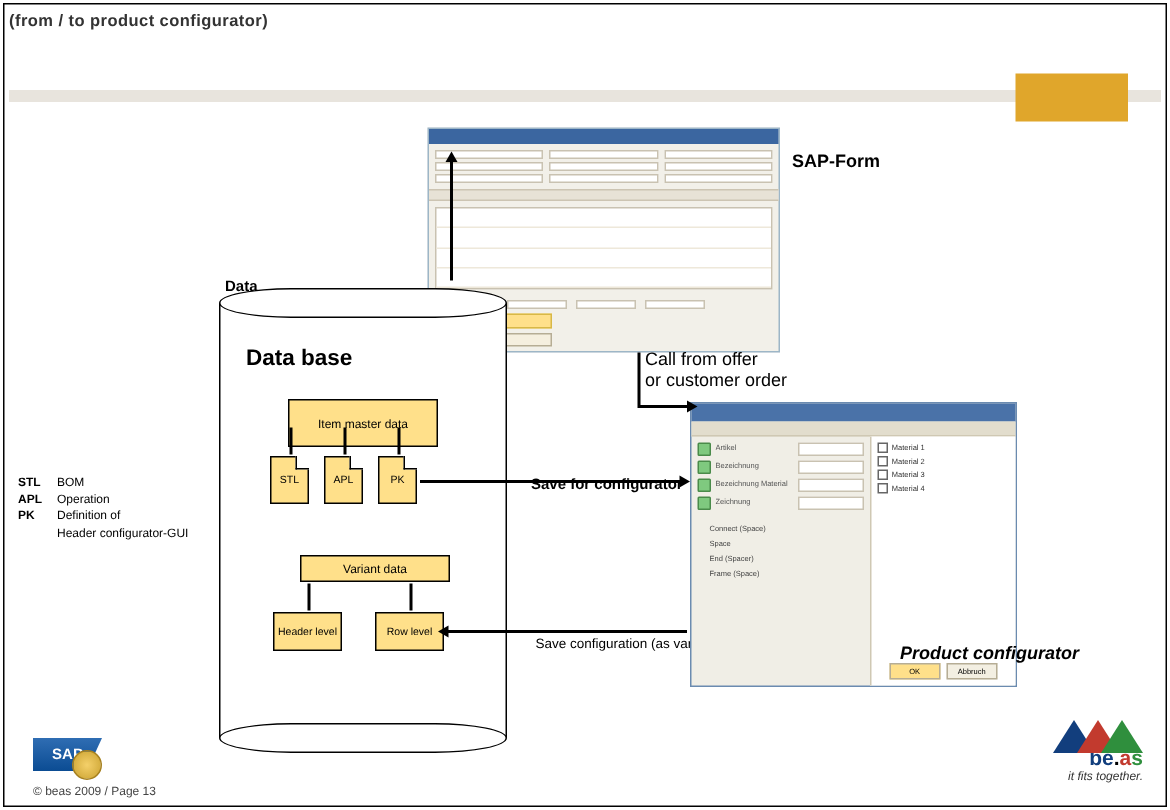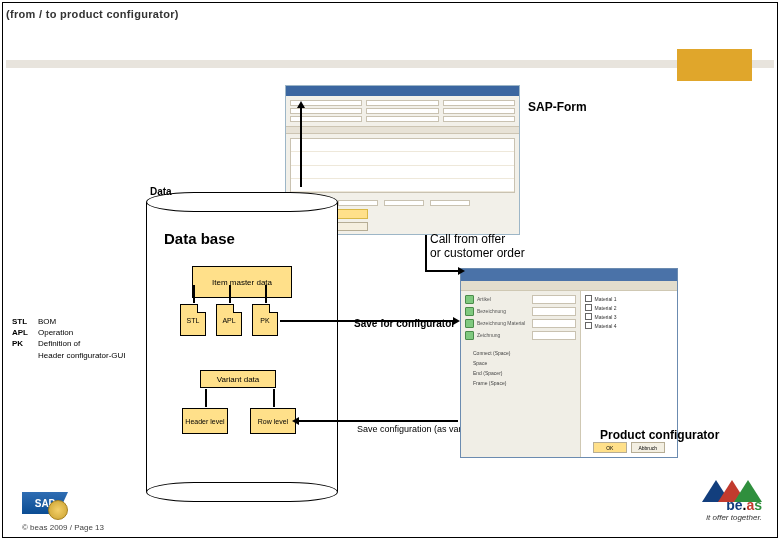--- a/index.html
+++ b/index.html
@@ -91,21 +91,21 @@
     content:''; position:absolute; right:-1px; top:-1px; width:8px; height:8px;
     background:#fff; border-left:1px solid #000; border-bottom:1px solid #000;
   }
   .stl { left:180px; top:304px; }
   .apl { left:216px; top:304px; }
   .pk  { left:252px; top:304px; }
   .legend {
     position:absolute; left:12px; top:316px; font-size:8px; line-height:1.4;
   }
   .legend b { display:inline-block; width:26px; }
-  .variant { left:200px; top:370px; width:76px; height:18px; }
+  .variant { left:200px; top:370px; width:100px; height:18px; }
   .headerlvl { left:182px; top:408px; width:46px; height:26px; font-size:7px; }
   .rowlvl { left:250px; top:408px; width:46px; height:26px; font-size:7px; }
   .datacfg {
     position:absolute; left:354px; top:318px; font-size:10px; font-weight:700;
   }
   .savecfg {
     position:absolute; left:357px; top:424px; font-size:9px;
   }
   
   .cfg {
@@ -122,21 +122,21 @@
   .cfg-inp { flex:1; height:9px; background:#fff; border:1px solid #c9c2b1;}
   .cfg-green { width:9px; height:9px; background:#7fc97f; border:1px solid #4a8b4a; border-radius:1px;}
   .cfg-tree-item { font-size:5px; color:#444; padding-left:8px; line-height:1.4;}
   .cfg-check { display:flex; align-items:center; gap:3px; font-size:5px; color:#333;}
   .cfg-check .cb { width:7px; height:7px; border:1px solid #666; background:#fff;}
   .cfg-btnrow { display:flex; gap:4px; justify-content:center; margin-top:auto; padding-top:4px;}
   .cfg-btn { width:34px; height:11px; border:1px solid #b6ad95; font-size:5px; display:flex; align-items:center; justify-content:center;}
   .cfg-ok { background:#ffe08a;}
   .cfg-cancel { background:#f3efe2;}
   .cfg-label {
-    position:absolute; left:600px; top:428px; font-size:12px; font-weight:700;
+    position:absolute; left:600px; top:428px; font-size:12px; font-weight:700;font-style:italic;
   }
   
   .arrow { position:absolute; background:#000; }
   .arrow.h { height:1.5px; }
   .arrow.v { width:1.5px; }
   .arrowhead {
     position:absolute; width:0; height:0;
   }
   .ah-up { border-left:4px solid transparent; border-right:4px solid transparent; border-bottom:7px solid #000;}
   .ah-left { border-top:4px solid transparent; border-bottom:4px solid transparent; border-right:7px solid #000;}
@@ -339,14 +339,14 @@
 <div class="gold-medal"></div>
 <div class="footer-text">© beas 2009 / Page 13</div>
 
 <div class="beas-logo">
   <div class="beas-mark">
     <div class="tri blue"></div>
       <div class="tri red"></div>
       <div class="tri green"></div>
   </div>
   <div class="beas-text"><span class="blue">be</span>.<span class="red">a</span><span class="green">s</span></div>
-  <div class="beas-tag">it offer together.</div>
+  <div class="beas-tag">it fits together.</div>
 </div>
 
 </body></html>

